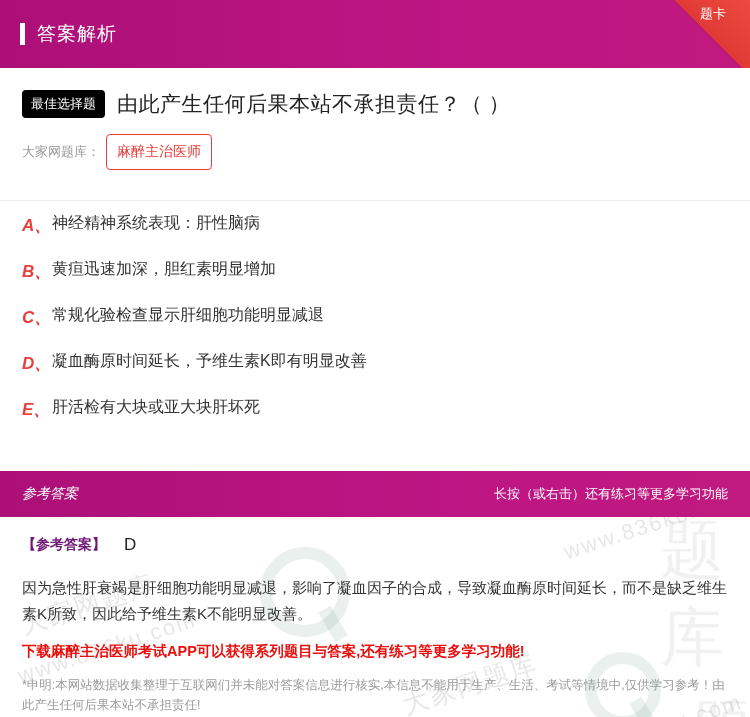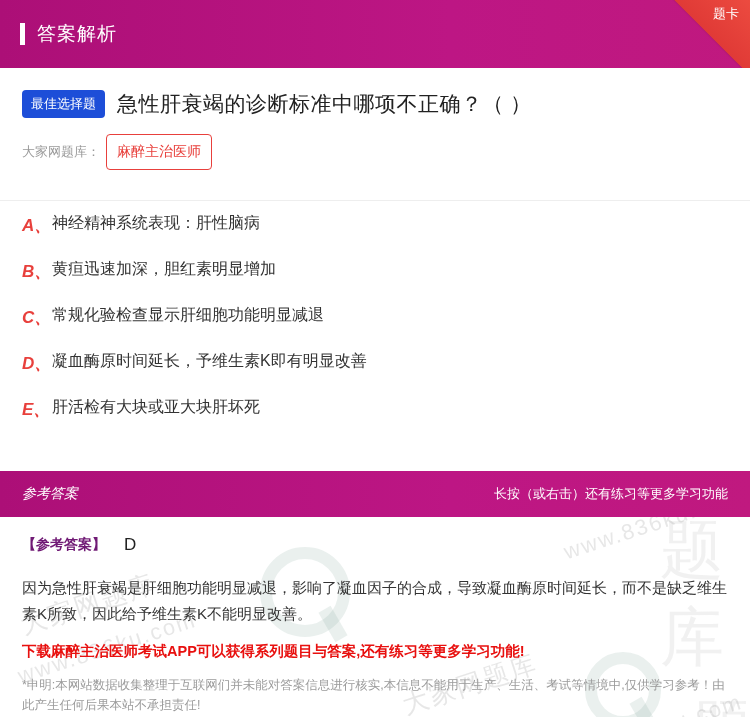--- a/index.html
+++ b/index.html
@@ -46,41 +46,41 @@
     width: 120px;
     height: 66px;
     background: #e8403c;
     background: linear-gradient(180deg,#ef4f42 0%, #e03a36 100%);
     transform: rotate(45deg);
     box-shadow: 0 0 2px rgba(0,0,0,.2);
   }
   .corner-ribbon-text {
     position: absolute;
     top: 6px;
-    right: 7px;
+    right: 20px;
     width: 34px;
     color: #fff;
     font-size: 13px;
     line-height: 15px;
     text-align: center;
     transform: rotate(0deg);
     letter-spacing: 0px;
   }
 
   
   .question-area {
     padding: 22px 22px 8px 22px;
   }
   .q-title-row {
     display: flex;
     align-items: center;
     margin-bottom: 16px;
   }
   .tag-best {
-    background: #1d4ed8;
+    background: #000000;
     color: #fff;
     font-size: 13px;
     padding: 5px 9px;
     border-radius: 4px;
     margin-right: 12px;
     white-space: nowrap;
     flex: 0 0 auto;
   }
   .q-text {
     font-size: 21px;
@@ -247,21 +247,21 @@
 <div class="header">
   <div class="header-bar"></div>
   <div class="header-title">答案解析</div>
   <div class="corner-ribbon"></div>
   <div class="corner-ribbon-text">题卡</div>
 </div>
 
 <div class="question-area">
   <div class="q-title-row">
     <span class="tag-best">最佳选择题</span>
-    <span class="q-text">急性肝衰竭的诊断标准中哪项不正确？（ ）</span>
+    <span class="q-text">由此产生任何后果本站不承担责任？（ ）</span>
   </div>
   <div class="bank-row">
     <span class="bank-label">大家网题库：</span>
     <span class="bank-tag">麻醉主治医师</span>
   </div>
 </div>
 
 <div class="divider"></div>
 
 <div class="options">

